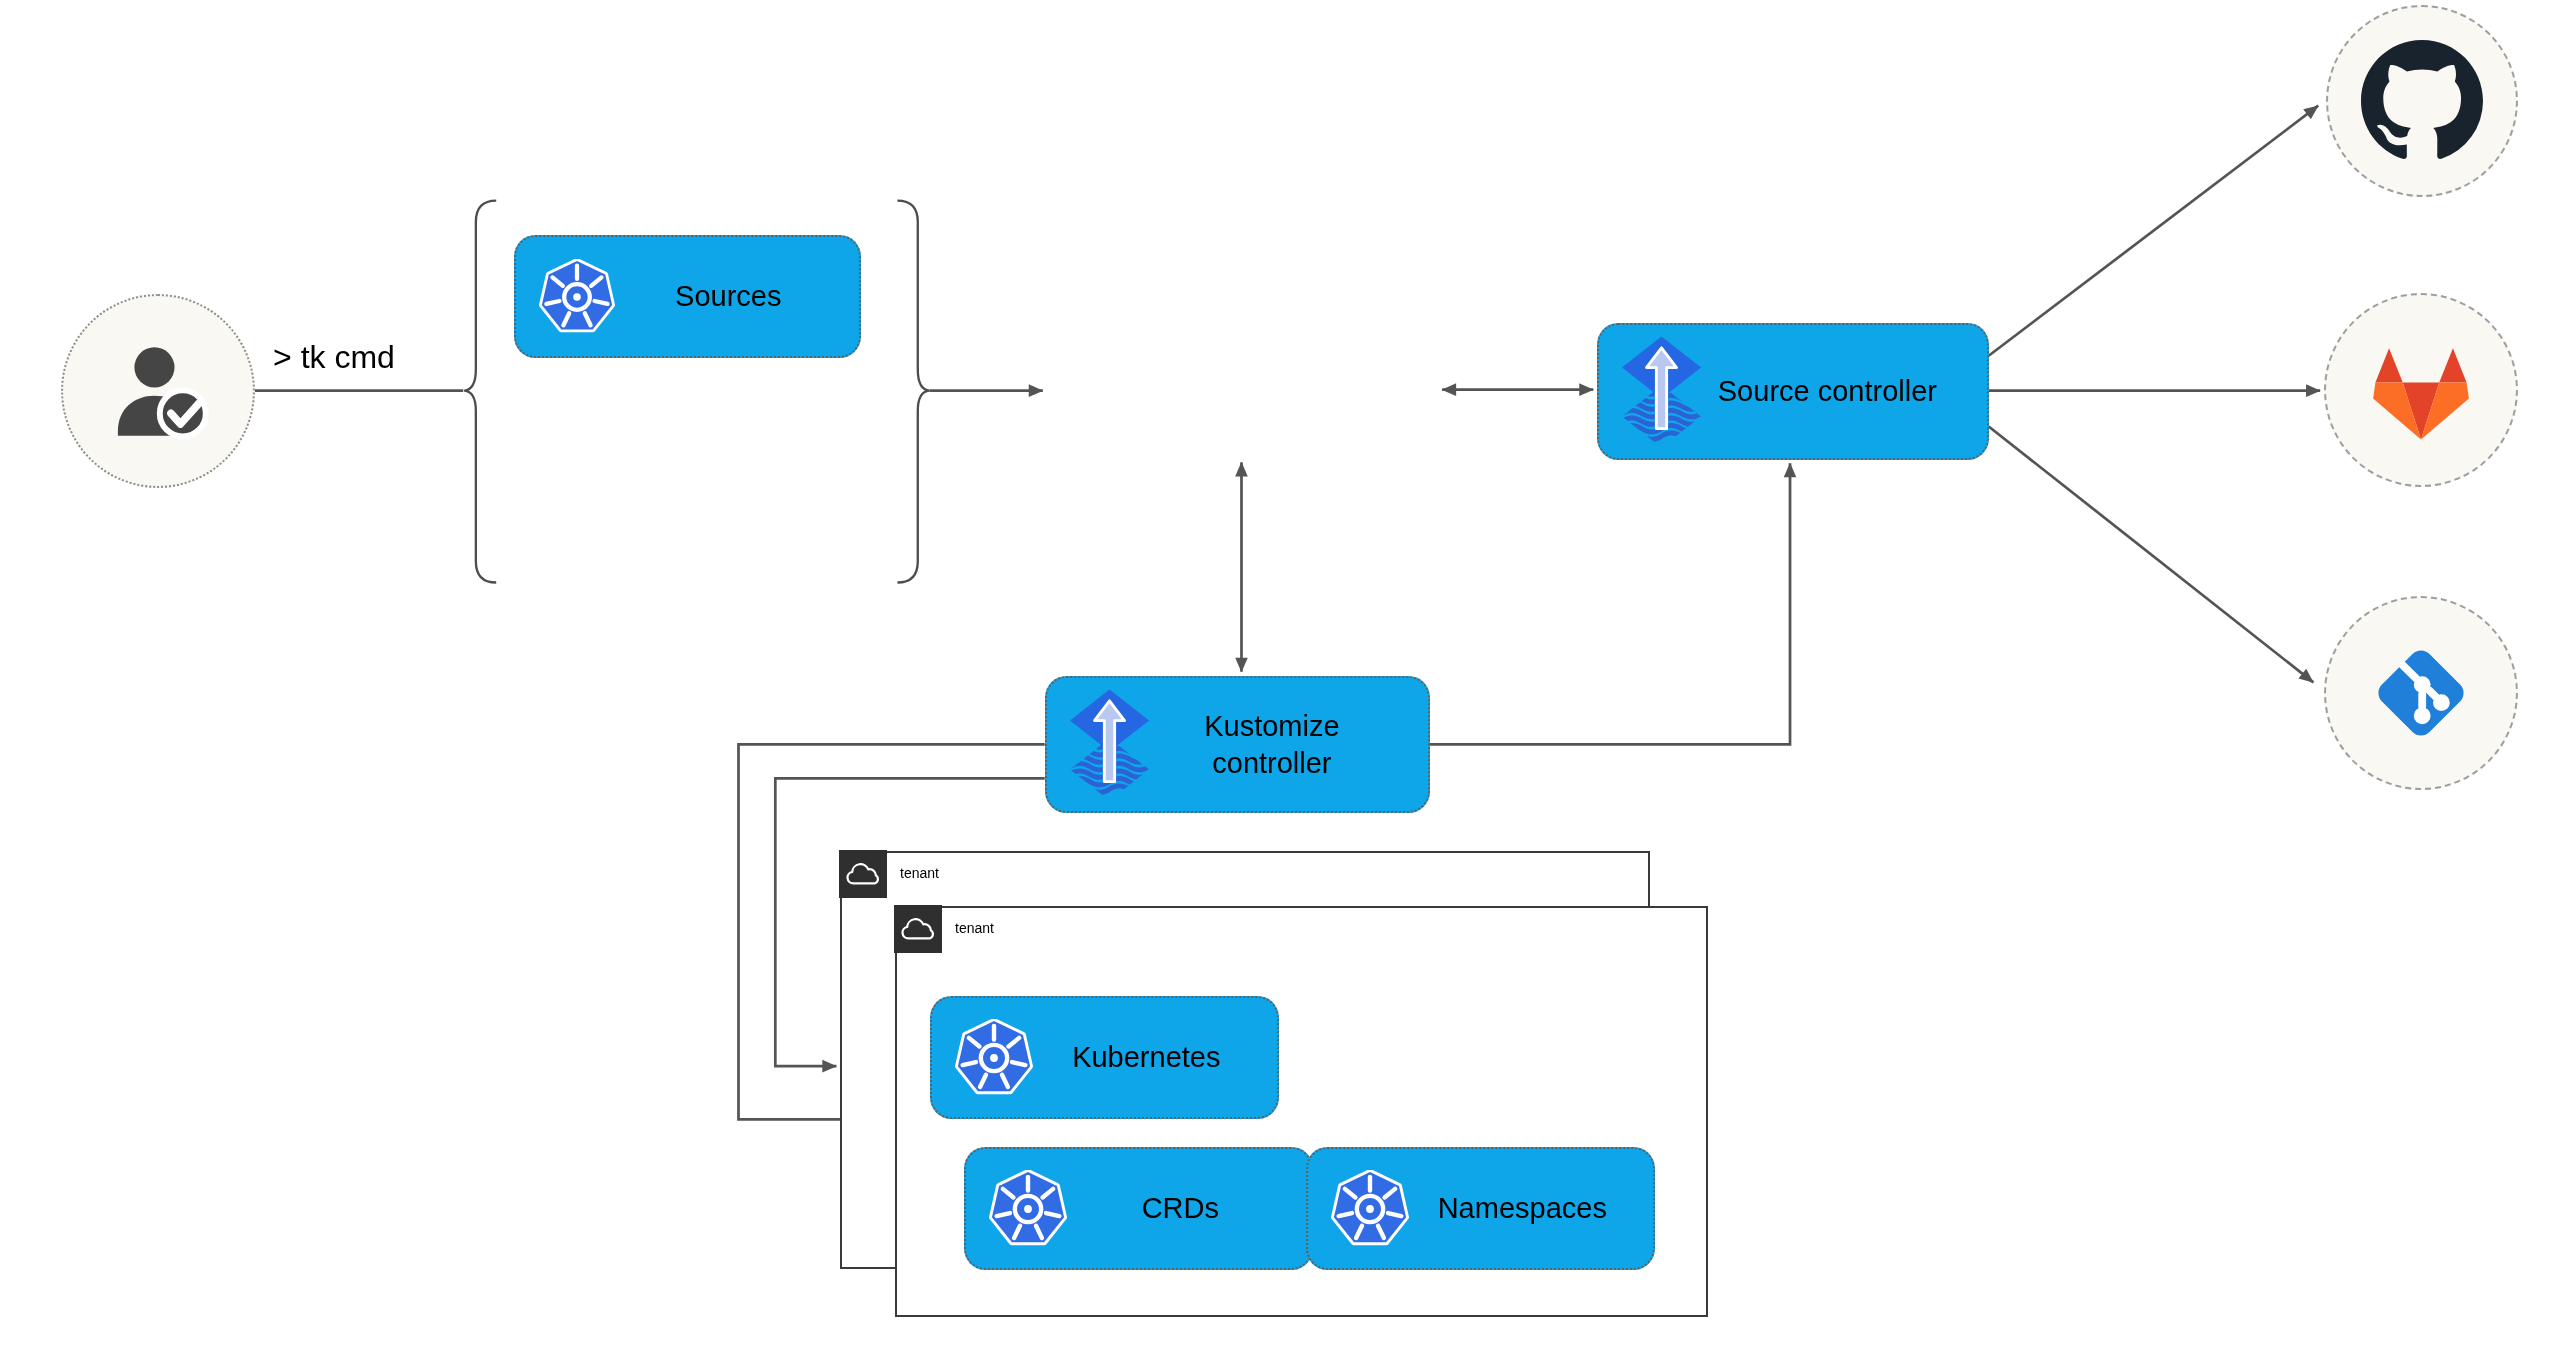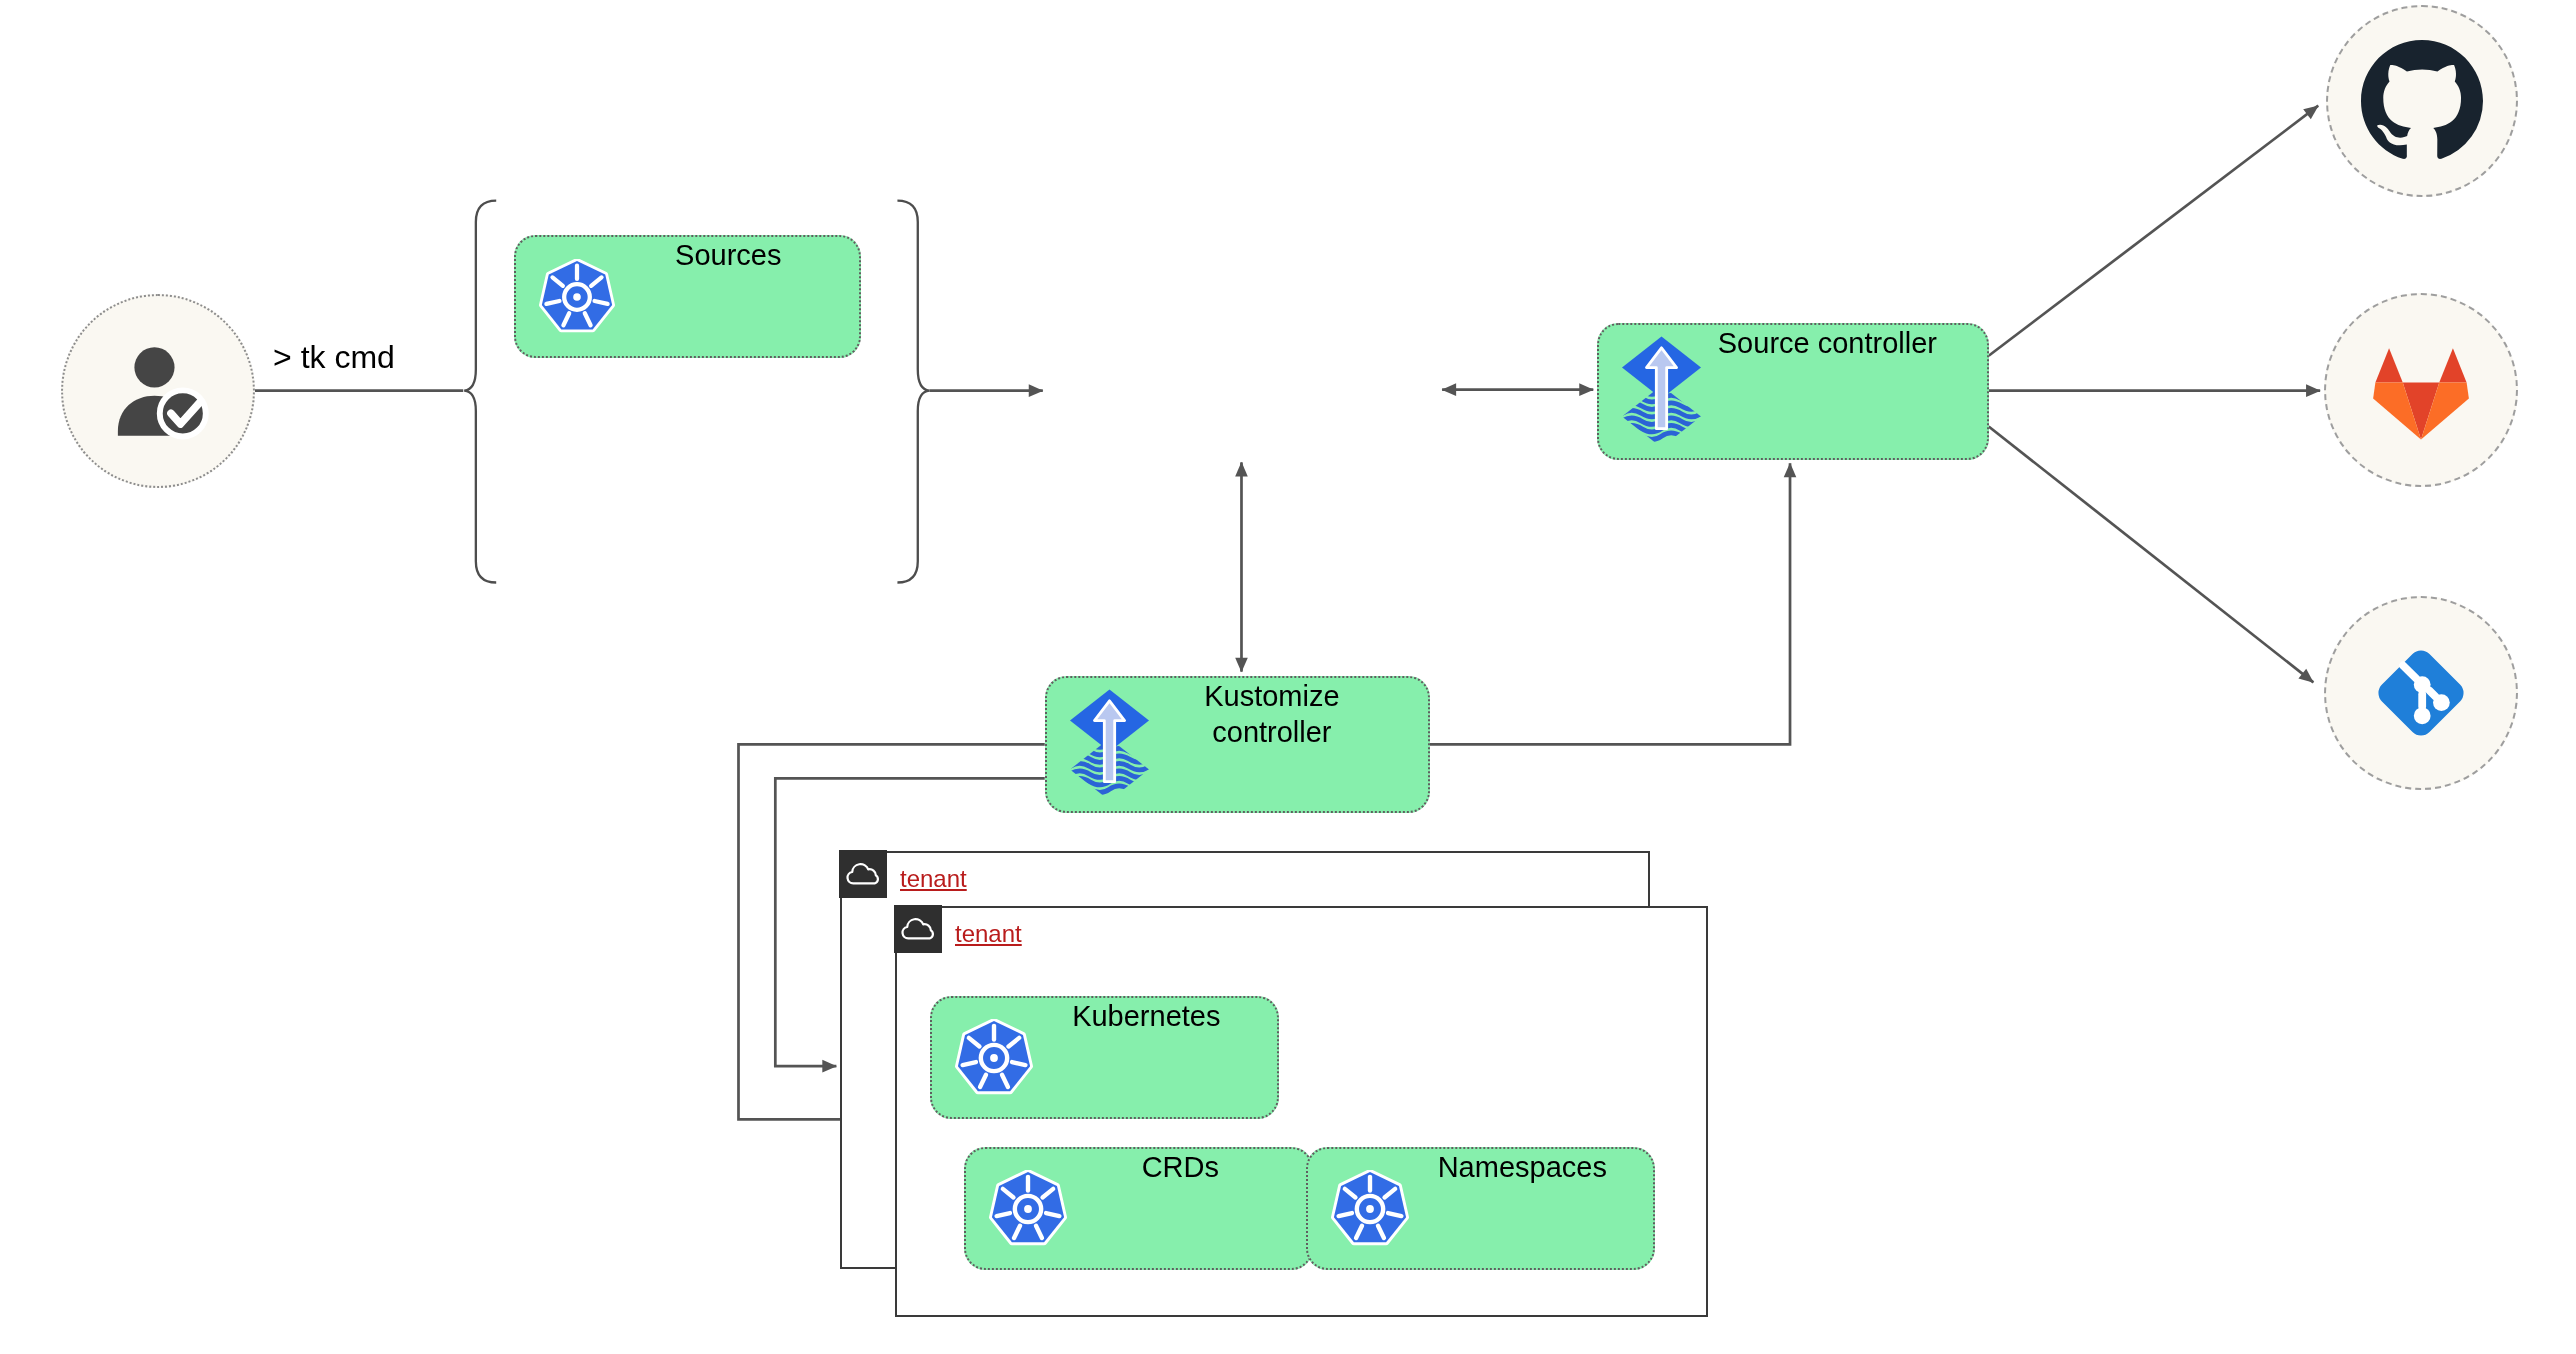--- a/index.html
+++ b/index.html
@@ -7,22 +7,22 @@
     position:relative;width:2576px;height:1355px;background:#ffffff;overflow:hidden;
     font-family:"Liberation Sans","DejaVu Sans",sans-serif;color:#000;
   }
   #edges{position:absolute;left:0;top:0;z-index:1;}
   .edge{stroke:#545454;stroke-width:2.8;fill:none;}
   .bracket{stroke:#4d4d4d;stroke-width:2.4;fill:none;}
 
   
   .node{
     position:absolute;box-sizing:border-box;z-index:3;
-    background:#86efac;border:2.3px dotted #5f5f5f;border-radius:21.3px;
-    display:flex;padding-left:23px;
+    background:#0ea5e9;border:2.3px dotted #5f5f5f;border-radius:21.3px;
+    display:flex;align-items:center;padding-left:23px;
   }
   .node .label{flex:1;text-align:center;font-size:29px;line-height:1.25;padding-right:17.4px;}
   .node.two-line .label{padding:0 41px 0 7.8px;}
   .icon-wrap{flex:0 0 auto;display:flex;align-items:center;justify-content:center;}
 
   
   #sources-box       {left:514px; top:235px; width:347px; height:123px;}
   #kustomizations-box{left:514px; top:432px; width:347px; height:123px;}
   #k8s-api-box       {left:1047px;top:322px; width:392px; height:137px;}
   #source-ctrl-box   {left:1597px;top:323px; width:392px; height:137px;}
@@ -36,21 +36,21 @@
   .tenant{
     position:absolute;box-sizing:border-box;background:#ffffff;
     border:2.9px solid #3a3a3a;
   }
   #tenant-back {left:840px;top:851px;width:810px;height:418px;z-index:2;}
   #tenant-front{left:895px;top:906px;width:813px;height:411px;z-index:2;}
   .tenant-tab{
     position:absolute;left:-2.9px;top:-2.9px;width:48px;height:48px;background:#2f2f2f;
     display:flex;align-items:center;justify-content:center;
   }
-  .tenant-label{position:absolute;left:58px;top:11.6px;font-size:24px;color:#b91c1c;text-decoration:underline;}
+  .tenant-label{position:absolute;left:58px;top:11.6px;font-size:14px;color:#000000;}
 
   
   .dashed-circle{
     position:absolute;box-sizing:border-box;border-radius:50%;
     background:#faf8f2;display:flex;align-items:center;justify-content:center;z-index:3;
   }
   #user-circle  {left:61px;  top:294px;width:194px;height:194px;border:2.5px dotted #8d8d8d;}
   #github-circle{left:2326px;top:4.8px;  width:192px;height:192px;border:2.5px dashed #9e9e9e;}
   #gitlab-circle{left:2324px;top:293px;width:194px;height:194px;border:2.5px dashed #9e9e9e;}
   #git-circle   {left:2324px;top:596px;width:194px;height:194px;border:2.5px dashed #9e9e9e;}

